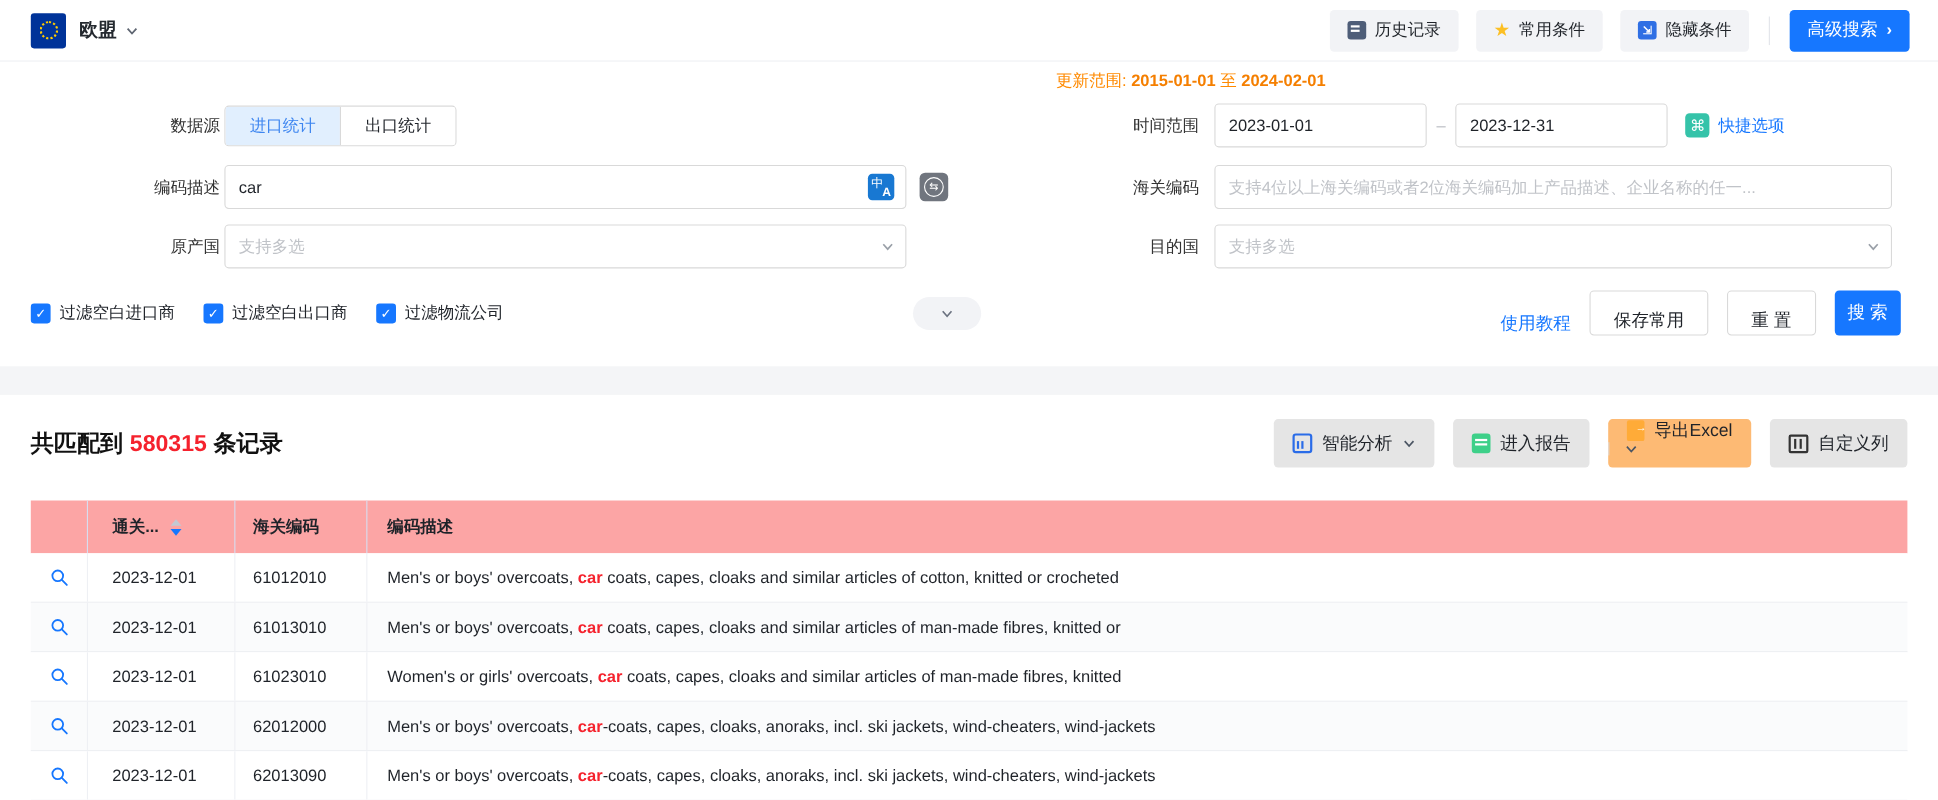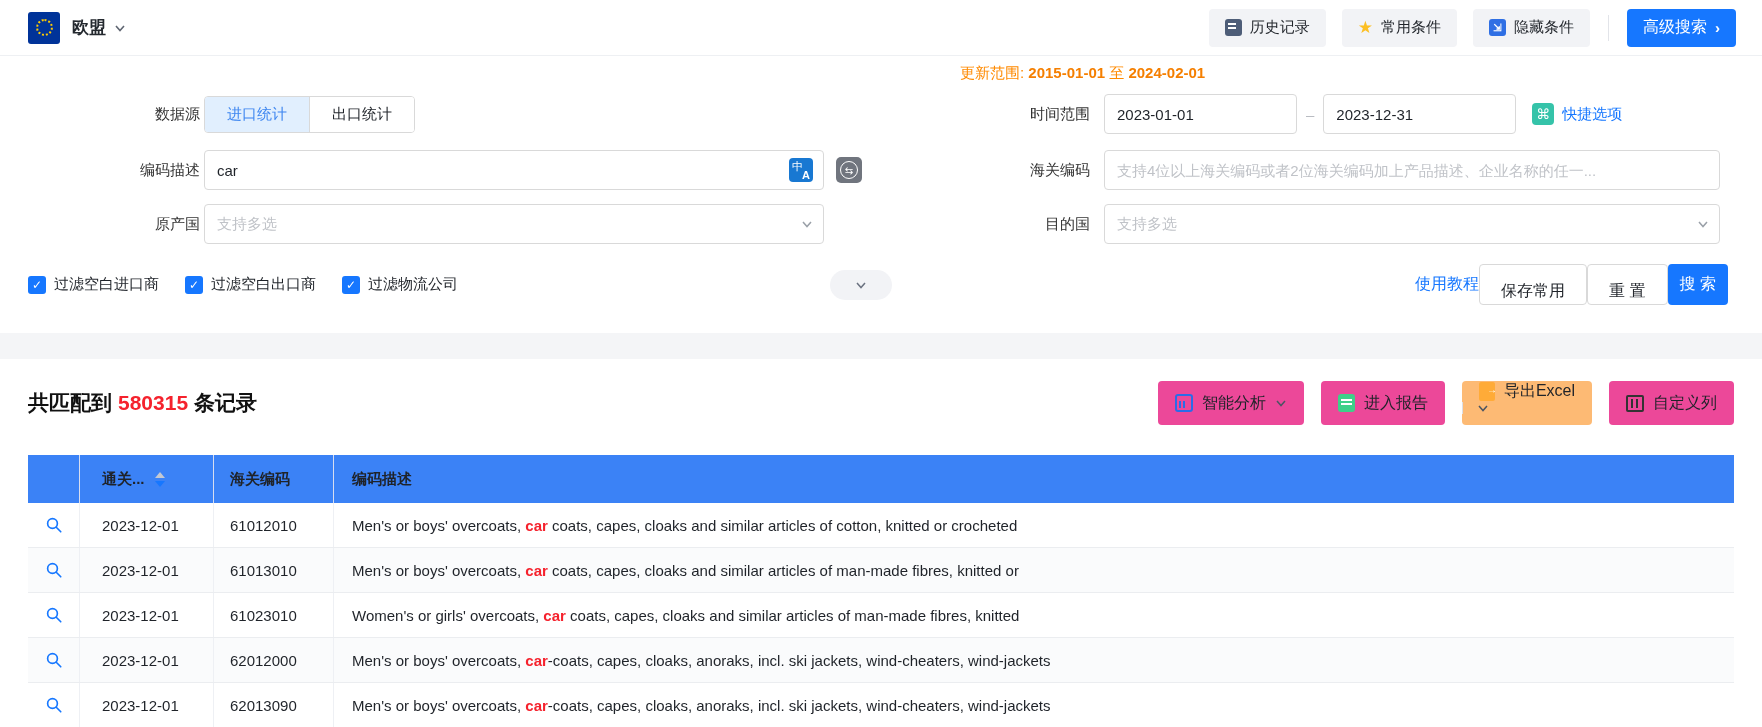--- a/index.html
+++ b/index.html
@@ -73,34 +73,34 @@
 
   .grow { flex:1; }
 
   
   .cb-row { display:flex; align-items:center; padding:0 34px 0 28px; margin-top:20px; height:41px; }
   .cb-item { display:flex; align-items:center; gap:8px; margin-right:26px; cursor:pointer; }
   .cb-box { width:18px; height:18px; background:#1677ff; border-radius:3px; color:#fff;
     display:flex; align-items:center; justify-content:center; font-size:12px; }
   .expand-pill { width:62px; height:30px; background:#f2f3f6; border:none; border-radius:15px;
     margin-left:346px; display:flex; align-items:center; justify-content:center; cursor:pointer; }
-  .cb-actions { margin-left:auto; display:flex; align-items:center; }
+  .cb-actions { margin-left:auto; display:flex; align-items:flex-end; gap:17px; }
   .btn { height:41px; padding:16px 21px; border:1px solid #d9d9d9; border-radius:4px; background:#fff;
     font-size:16px; color:#1f2329; cursor:pointer; font-family:inherit; }
   .btn-primary { height:41px; padding:0 12px; border:none; border-radius:4px; background:#1677ff;
     color:#fff; font-size:16px; cursor:pointer; font-family:inherit; }
 
   .band { height:26px; background:#f4f5f7; margin-top:14px; }
 
   
   .res-head { display:flex; align-items:center; padding:0 28px; margin-top:22px; }
   .res-title { font-size:21px; font-weight:bold; color:#111; }
   .res-title .cnt { color:#f5222d; margin:0 6px; }
   .res-tools { margin-left:auto; display:flex; align-items:center; gap:17px; }
-  .tool-btn { height:44px; background:#ec4899; border:none; border-radius:4px; padding:0 17px;
+  .tool-btn { height:44px; background:#e5e5e5; border:none; border-radius:4px; padding:0 17px;
     display:flex; align-items:center; gap:9px; font-size:16px; color:#1f2329; cursor:pointer;
     font-family:inherit; }
   .split { display:flex; height:44px; background:#fdba74; border-radius:4px; overflow:hidden;flex-direction:column; }
   .split .main { display:flex; align-items:center; gap:9px; padding:0 17px; cursor:pointer; font-size:16px; }
   .split .caret-seg { width:42px; display:flex; align-items:center; justify-content:center;
     border-left:1px solid #dddfe5; cursor:pointer; }
 
   .bi-ic { width:18px; height:18px; border:2px solid #2a6ce8; border-radius:3px; position:relative; }
   .bi-ic::before { content:""; position:absolute; left:2px; bottom:2px; width:2px; height:7px;
     background:#2a6ce8; box-shadow:4px 0 0 #2a6ce8, 8px 3px 0 -3px #2a6ce8; }
@@ -108,21 +108,21 @@
   .rep-ic::before { content:""; position:absolute; left:3px; top:5px; width:11px; height:2px;
     background:#fff; box-shadow:0 4px 0 #fff; }
   .xls-ic { width:16px; height:19px; background:#ffab38; border-radius:2px; position:relative; }
   .xls-ic::before { content:"→"; position:absolute; right:-2px; top:2px; color:#fff; font-size:10px; }
   .cols-ic { width:18px; height:17px; border:2px solid #333; border-radius:2px; position:relative; }
   .cols-ic::before { content:""; position:absolute; left:3px; top:2px; width:2px; height:9px;
     background:#333; box-shadow:5px 0 0 #333; }
 
   
   .tbl { margin:30px 28px 0 28px; }
-  .thead { display:flex; background:#3b82f6; height:48px; align-items:center; font-weight:bold;justify-content:space-between; }
+  .thead { display:flex; background:#fca5a5; height:48px; align-items:center; font-weight:bold;justify-content:space-between; }
   .trow { display:flex; height:45px; align-items:center; border-bottom:1px solid #ebedf0; background:#fff; }
   .trow.alt { background:#fafbfc; }
   .c-icon { width:52px; flex:none; display:flex; justify-content:center; align-items:center; align-self:stretch; }
   .c-date { width:134px; flex:none; padding-left:22px; align-self:stretch; display:flex; align-items:center; }
   .c-code { width:120px; flex:none; padding-left:16px; align-self:stretch; display:flex; align-items:center; }
   .c-desc { flex:1; padding-left:18px; overflow:hidden; white-space:nowrap; }
   .thead .c-icon, .thead .c-date, .thead .c-code { border-right:1px solid #d7ddf0; }
   .trow .c-icon, .trow .c-date, .trow .c-code { border-right:1px solid #eef0f4; }
   .sorter { display:inline-flex; flex-direction:column; gap:3px; margin-left:10px; cursor:pointer; }
   .car-up { width:0; height:0; border-left:5px solid transparent; border-right:5px solid transparent;

